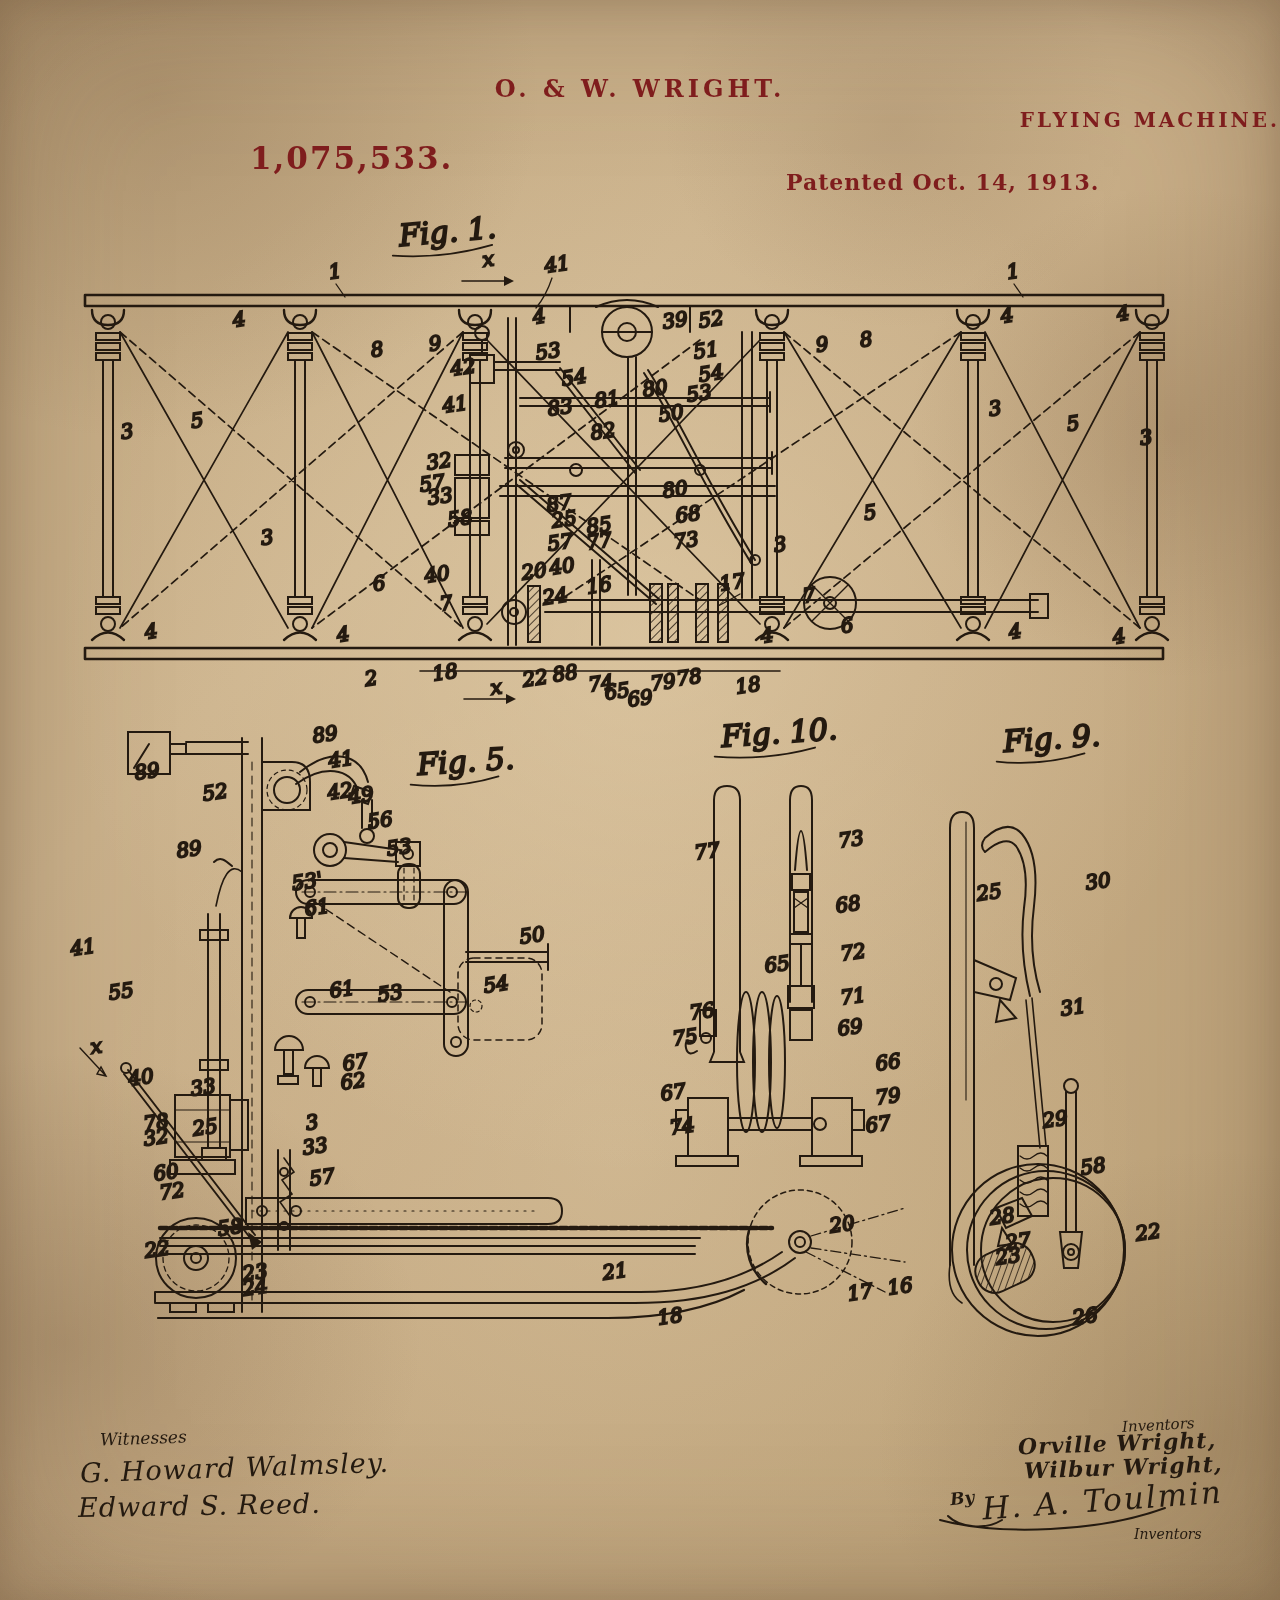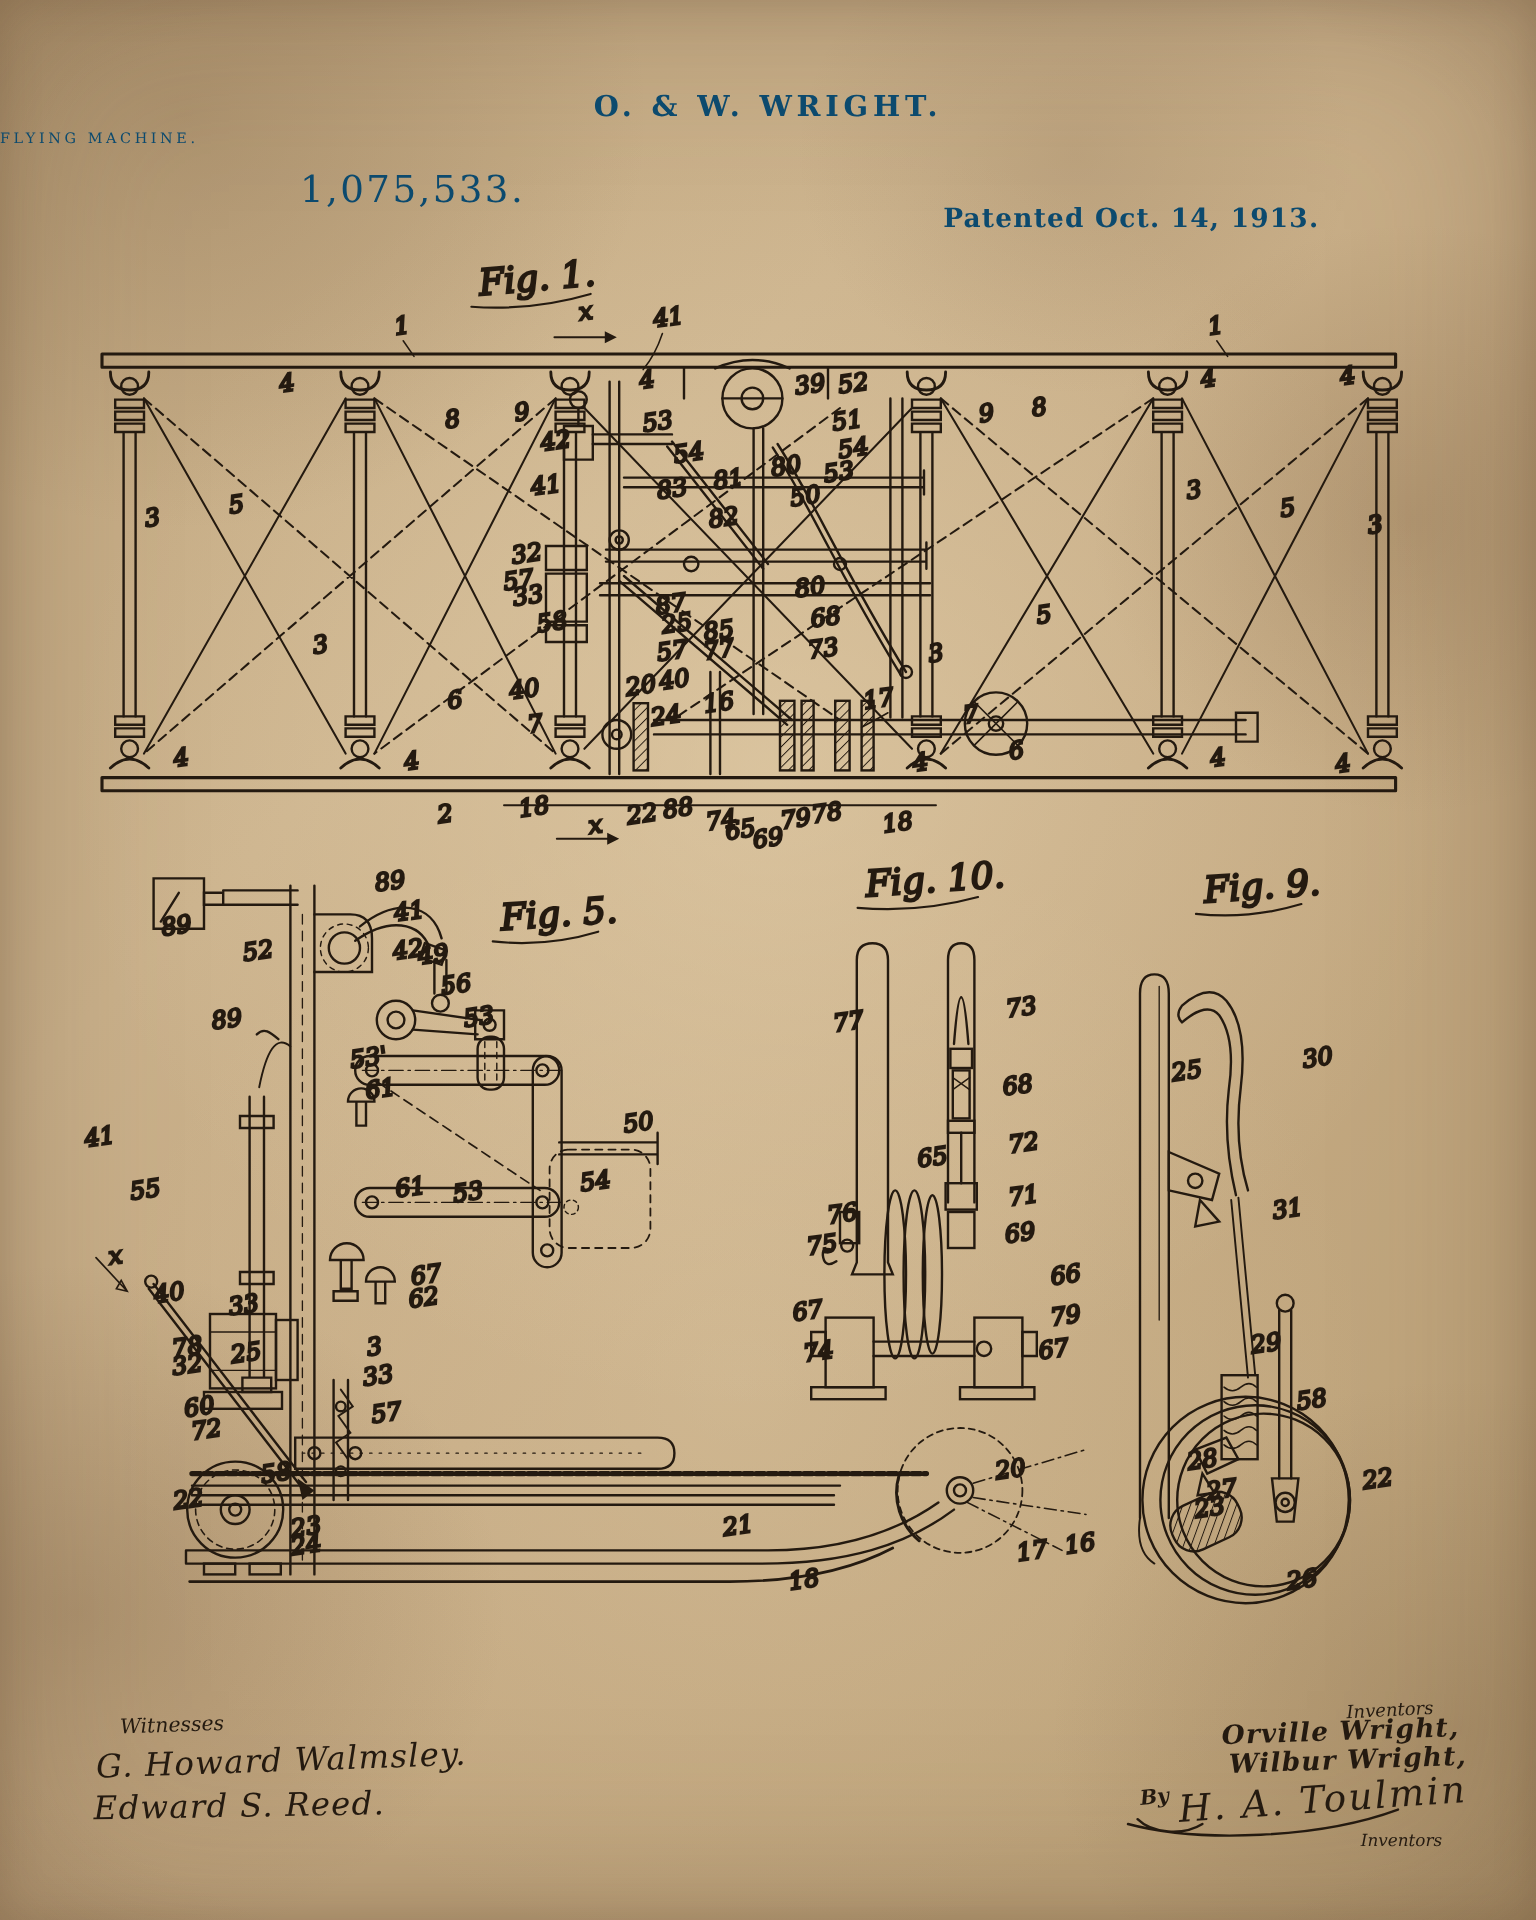--- a/index.html
+++ b/index.html
@@ -14,27 +14,27 @@
       radial-gradient(30% 22% at 92% 27%, rgba(118,90,60,.26), transparent 70%),
       radial-gradient(40% 26% at 5% 84%, rgba(108,82,55,.28), transparent 70%),
       radial-gradient(38% 26% at 95% 90%, rgba(112,86,58,.26), transparent 70%),
       radial-gradient(26% 18% at 70% 8%, rgba(126,99,69,.18), transparent 70%),
       radial-gradient(60% 44% at 50% 40%, rgba(235,216,180,.50), transparent 76%),
       radial-gradient(55% 40% at 48% 72%, rgba(228,208,172,.35), transparent 75%),
       radial-gradient(130% 95% at 50% 50%, rgba(0,0,0,0) 58%, rgba(96,69,44,.42) 100%),
       linear-gradient(135deg,#c2a880 0%,#cbb28c 32%,#c5aa83 55%,#bca278 100%);
     box-shadow: inset 0 0 160px rgba(90,62,40,.35), inset 0 0 35px rgba(90,62,40,.22);
   }
-  .ink{color:#0c4a6e;}
+  .ink{color:#7f1d1d;}
   .abs{position:absolute;}
   .header-inventor{left:0;right:0;top:74px;text-align:center;font-weight:bold;
     font-size:24px;letter-spacing:4px;}
-  .header-title{left:0;right:0;top:108px;text-align:left;font-weight:normal;
-    font-size:12px;letter-spacing:3px;}
-  .patent-number{left:250px;top:140px;font-weight:normal;font-size:31px;letter-spacing:2px;}
+  .header-title{left:0;right:0;top:108px;text-align:right;font-weight:bold;
+    font-size:20px;letter-spacing:3px;}
+  .patent-number{left:250px;top:140px;font-weight:bold;font-size:31px;letter-spacing:2px;}
   .patent-date{left:786px;top:145px;font-weight:bold;font-size:22px;letter-spacing:1px;margin-top:24px;}
   .script{font-style:italic;font-family:"DejaVu Serif",serif;color:#241a10;}
   .witnesses-heading{left:100px;top:1428px;font-size:17px;transform:rotate(-2deg);}
   .witness-1{left:80px;top:1452px;font-size:27px;transform:rotate(-2deg);letter-spacing:1px;}
   .witness-2{left:78px;top:1490px;font-size:27px;transform:rotate(-1deg);letter-spacing:1px;}
   .inventors-heading{left:1122px;top:1416px;font-size:15px;transform:rotate(-3deg);}
   .inventor-1{left:1018px;top:1430px;font-size:22px;font-weight:bold;transform:rotate(-2deg);letter-spacing:1px;}
   .inventor-2{left:1024px;top:1454px;font-size:22px;font-weight:bold;transform:rotate(-2deg);letter-spacing:1px;}
   .by-label{left:950px;top:1488px;font-size:17px;font-weight:bold;transform:rotate(-6deg);}
   .attorney-sig{left:982px;top:1482px;font-size:31px;transform:rotate(-4deg);letter-spacing:2px;}

